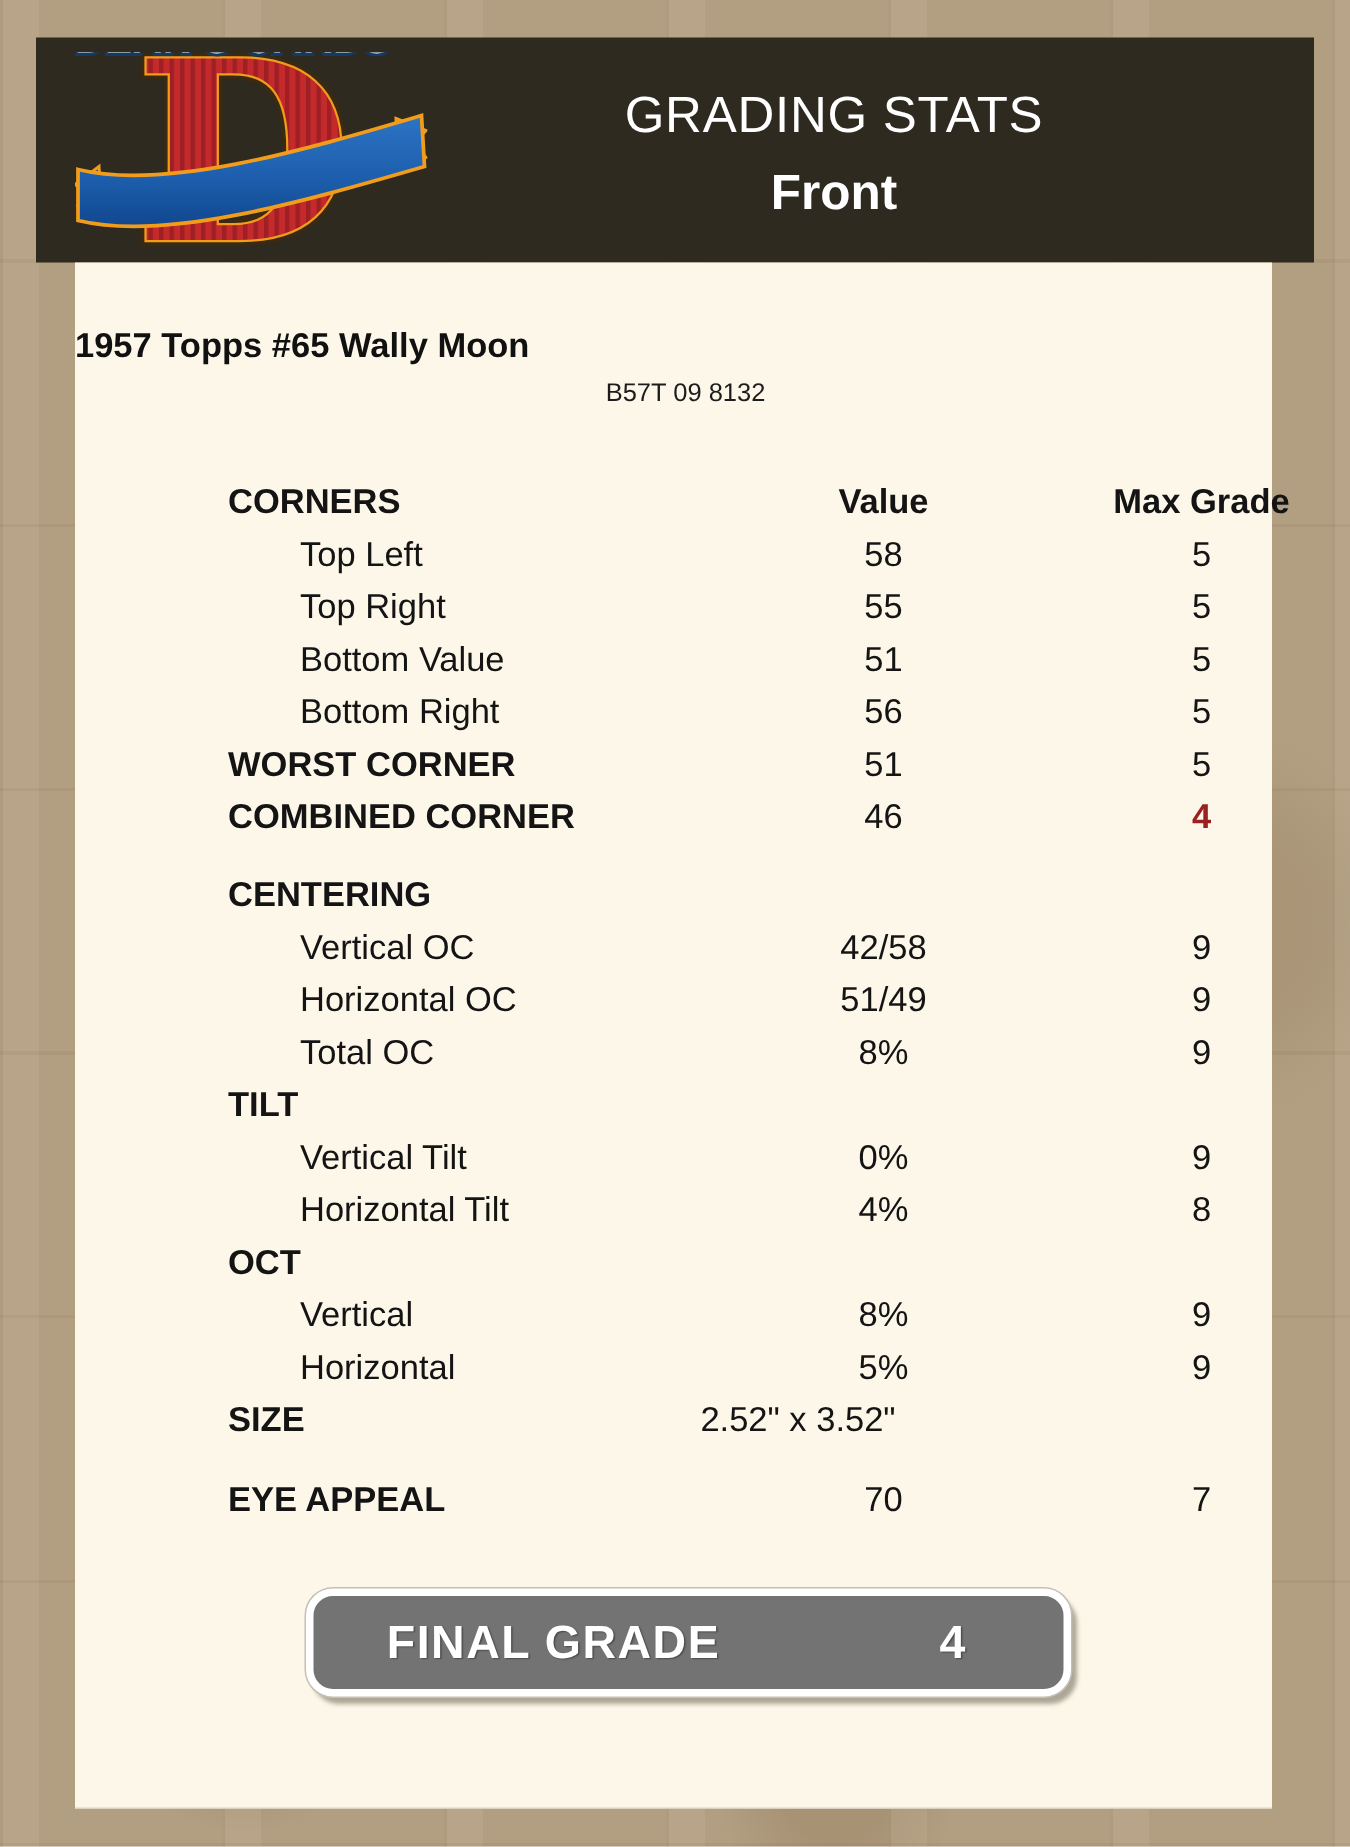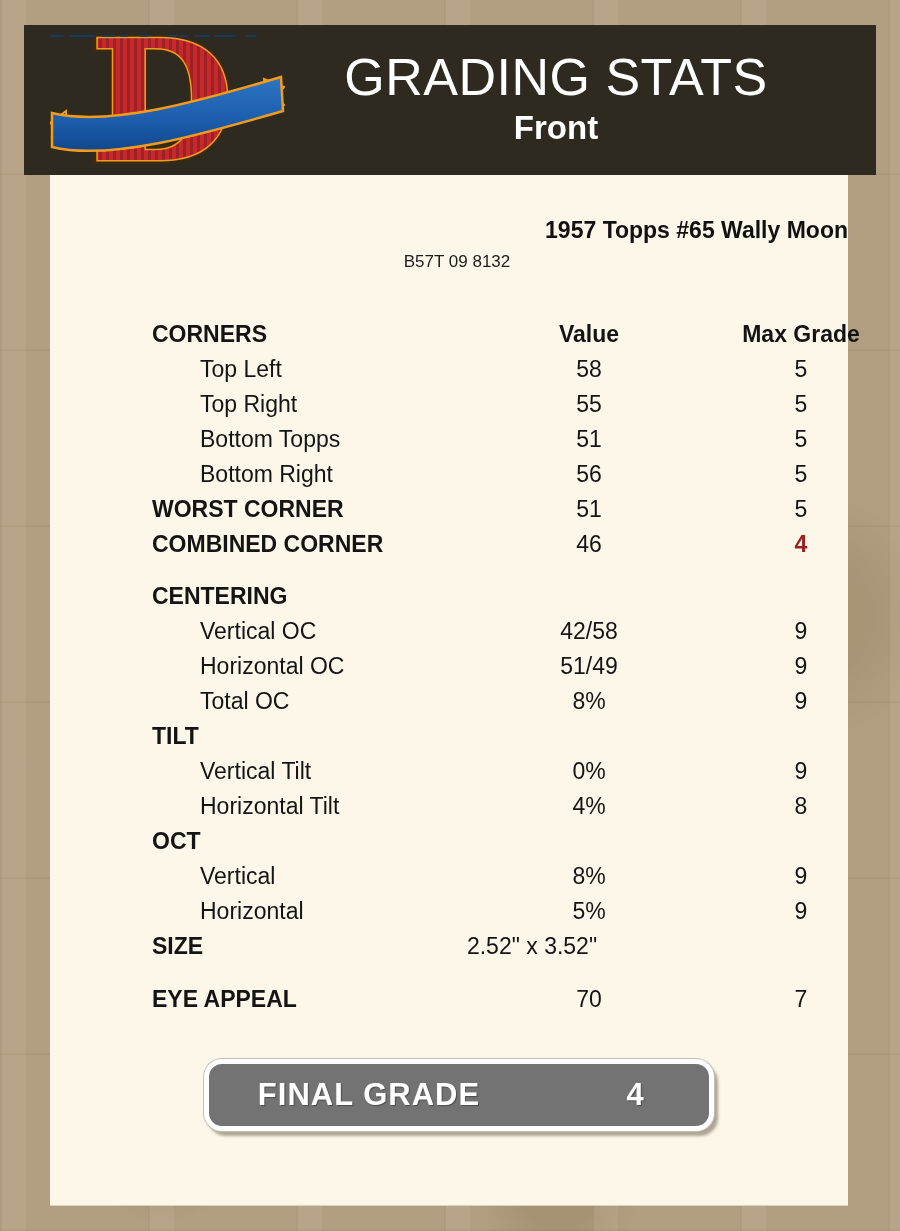--- a/index.html
+++ b/index.html
@@ -19,28 +19,28 @@
   .header{
     position:absolute;left:24px;top:25px;width:852px;height:150px;
     background:#2e2a20;
   }
   .logo{position:absolute;left:26px;top:10px;width:235px;height:132px;}
   .header-titles{
     position:absolute;left:236px;right:24px;top:0;height:100%;
     display:flex;flex-direction:column;align-items:center;justify-content:center;
     color:#ffffff;
   }
-  .header-title{font-size:52px;line-height:48px;letter-spacing:0.5px;font-weight:400;}
+  .header-title{font-size:34px;line-height:48px;letter-spacing:0.5px;font-weight:400;}
   .header-subtitle{font-size:33px;line-height:38px;margin-top:8px;font-weight:700;}
   
   .panel{
     position:absolute;left:50px;top:175px;width:798px;height:1030px;
     background:#fcf7e8;border-bottom:1px solid #d9d2c0;
   }
-  .card-title{margin-top:40px;text-align:right;font-size:23px;font-weight:bold;color:#111;line-height:30px;}
+  .card-title{margin-top:40px;text-align:left;font-size:23px;font-weight:bold;color:#111;line-height:30px;}
   .card-serial{text-align:center;font-size:17px;color:#1c1c1c;line-height:30px;margin-top:2px;margin-left:16px;}
   
   .stats{position:absolute;left:0;top:142px;width:100%;color:#141414;font-size:23px;}
   .row{display:flex;height:35px;line-height:35px;padding-left:102px;gap:37px;}
   .c-label{flex:0 0 310px;text-align:left;white-space:nowrap;}
   .c-value{flex:0 0 180px;text-align:center;white-space:nowrap;}
   .c-max{flex:0 0 170px;text-align:center;white-space:nowrap;}
   .bold{font-weight:bold;}
   .indent .c-label{padding-left:48px;box-sizing:border-box;}
   .gap-sm{margin-top:17px;}
@@ -125,21 +125,21 @@
       <span class="c-max">5</span>
     </div>
 
     <div class="row indent">
       <span class="c-label">Top Right</span>
       <span class="c-value">55</span>
       <span class="c-max">5</span>
     </div>
 
     <div class="row indent">
-      <span class="c-label">Bottom Topps</span>
+      <span class="c-label">Bottom Value</span>
       <span class="c-value">51</span>
       <span class="c-max">5</span>
     </div>
 
     <div class="row indent">
       <span class="c-label">Bottom Right</span>
       <span class="c-value">56</span>
       <span class="c-max">5</span>
     </div>
 

